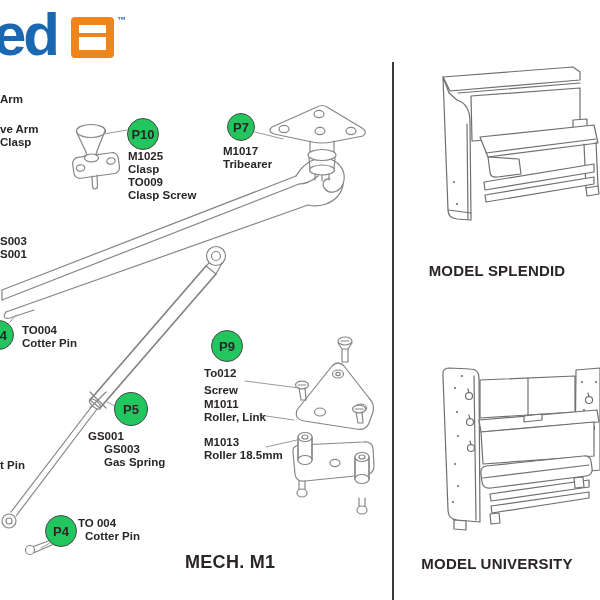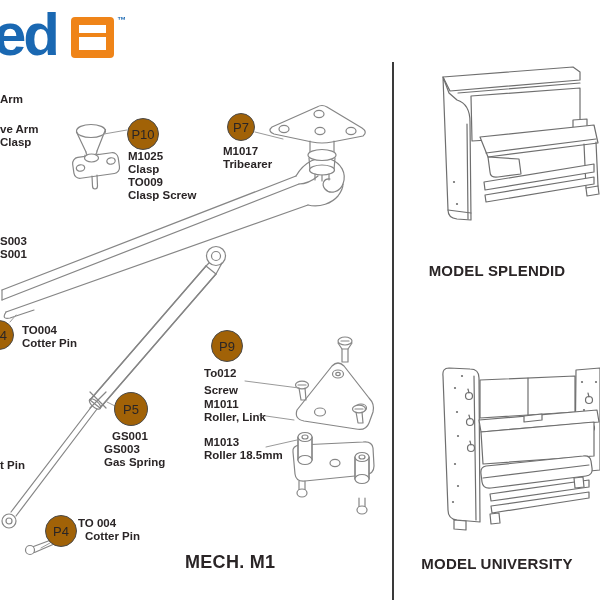--- a/index.html
+++ b/index.html
@@ -13,23 +13,23 @@
   }
   .art .fillw{fill:#ffffff;}
   .art .leader{stroke:#9a9a9a;stroke-width:1;}
   .bed path,.bed line,.bed ellipse,.bed circle,.bed rect{
     stroke:#6f6f6f;stroke-width:1.2;fill:#ffffff;stroke-linejoin:round;stroke-linecap:round;
   }
   .bed .nf{fill:none;}
   .bed .dot{fill:#6f6f6f;stroke:none;}
   .lbl{position:absolute;font-weight:bold;font-size:11.5px;line-height:13px;white-space:nowrap;color:#2a2526;}
   .badge{
-    position:absolute;border:1.6px solid #4a4a4a;border-radius:50%;background:#a16207;
+    position:absolute;border:1.6px solid #4a4a4a;border-radius:50%;background:#22c55e;
     display:flex;align-items:center;justify-content:center;
-    font-weight:normal;font-size:13px;color:#2a2526;box-sizing:border-box;z-index:3;
+    font-weight:bold;font-size:13px;color:#2a2526;box-sizing:border-box;z-index:3;
   }
   .divider{position:absolute;background:#3a3a3a;}
   .caption{position:absolute;font-weight:bold;color:#2a2526;white-space:nowrap;}
   .mech-caption{left:185px;top:552px;font-size:18px;letter-spacing:0.3px;}
   .model-caption{left:394px;width:206px;text-align:center;font-size:15px;letter-spacing:0.2px;}
   .logo-text{position:absolute;left:-7px;top:0px;font-size:60px;font-weight:bold;letter-spacing:-3px;z-index:2;}
   .logo-mark{position:absolute;left:71px;top:17px;width:43px;height:41px;border-radius:4px;z-index:2;}
   .logo-mark .bar1{position:absolute;left:8px;top:8px;width:27px;height:8px;background:#fff;}
   .logo-mark .bar2{position:absolute;left:8px;top:20px;width:27px;height:13px;background:#fff;}
   .logo-tm{position:absolute;left:117px;top:15px;font-size:9px;font-weight:bold;z-index:2;}
@@ -172,21 +172,21 @@
 
   <div class="badge" style="left:211px;top:330px;width:32px;height:32px">P9</div>
   <div class="lbl" style="left:204px;top:367px">To012</div>
   <div class="lbl" style="left:204px;top:384px">Screw</div>
   <div class="lbl" style="left:204px;top:398px">M1011</div>
   <div class="lbl" style="left:204px;top:411px">Roller, Link</div>
   <div class="lbl" style="left:204px;top:436px">M1013</div>
   <div class="lbl" style="left:204px;top:449px">Roller 18.5mm</div>
 
   <div class="badge" style="left:114px;top:392px;width:34px;height:34px">P5</div>
-  <div class="lbl" style="left:112px;top:430px">GS001</div>
+  <div class="lbl" style="left:88px;top:430px">GS001</div>
   <div class="lbl" style="left:104px;top:443px">GS003</div>
   <div class="lbl" style="left:104px;top:456px">Gas Spring</div>
 
   <div class="badge" style="left:45px;top:515px;width:32px;height:32px">P4</div>
   <div class="lbl" style="left:78px;top:517px">TO 004</div>
   <div class="lbl" style="left:85px;top:530px">Cotter Pin</div>
 
   <div class="caption mech-caption">MECH. M1</div>
   <div class="caption model-caption" style="top:555px">MODEL UNIVERSITY</div>
   <div class="caption model-caption" style="top:262px">MODEL SPLENDID</div>

